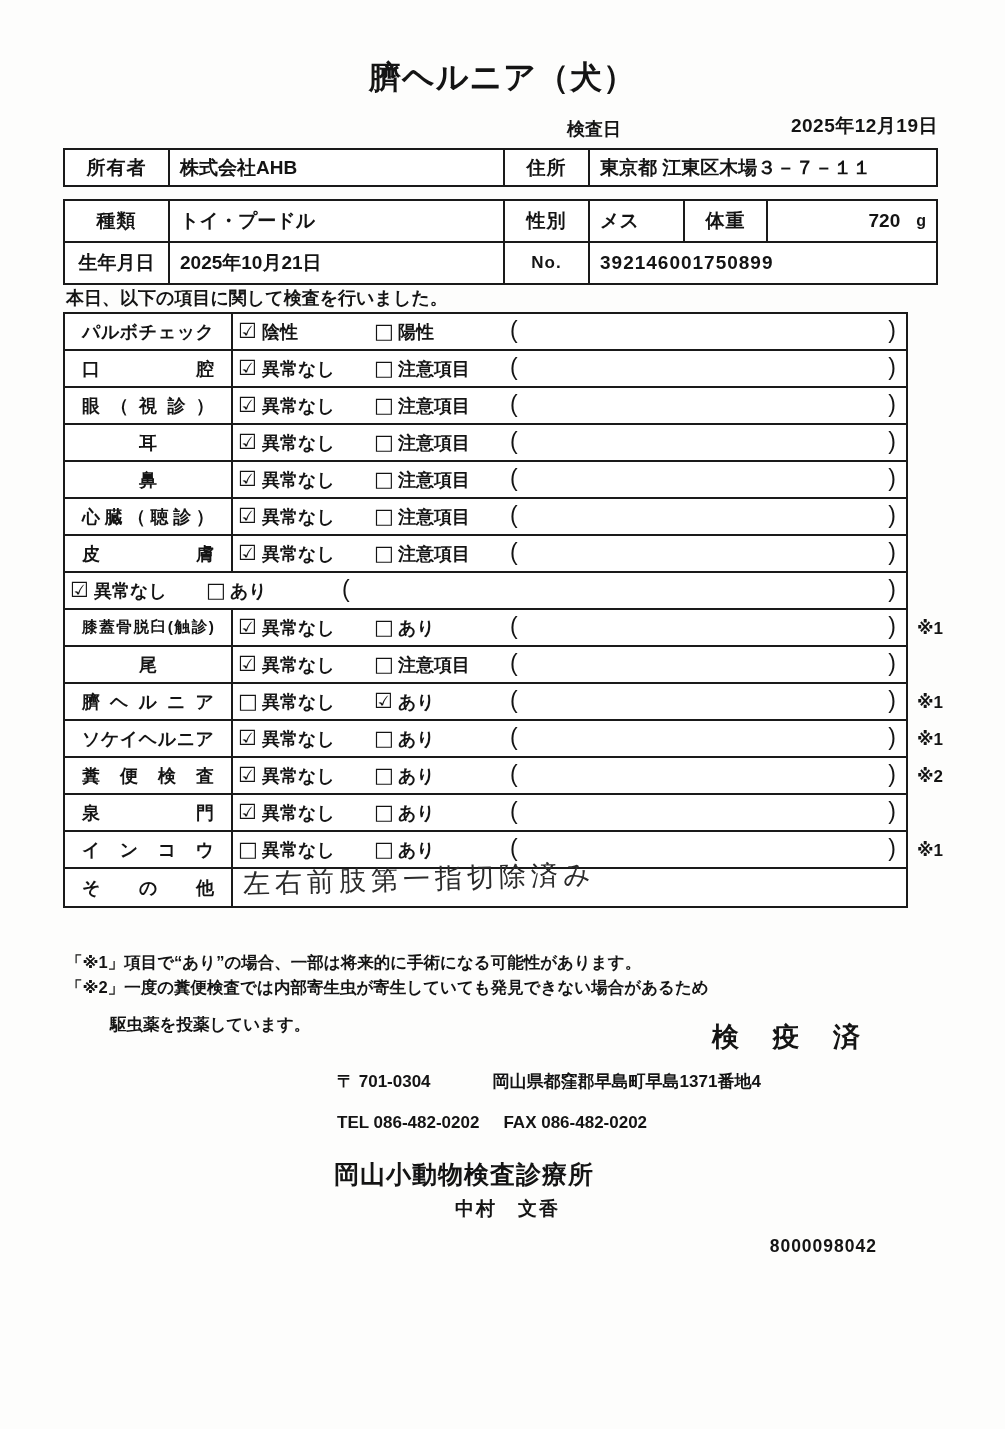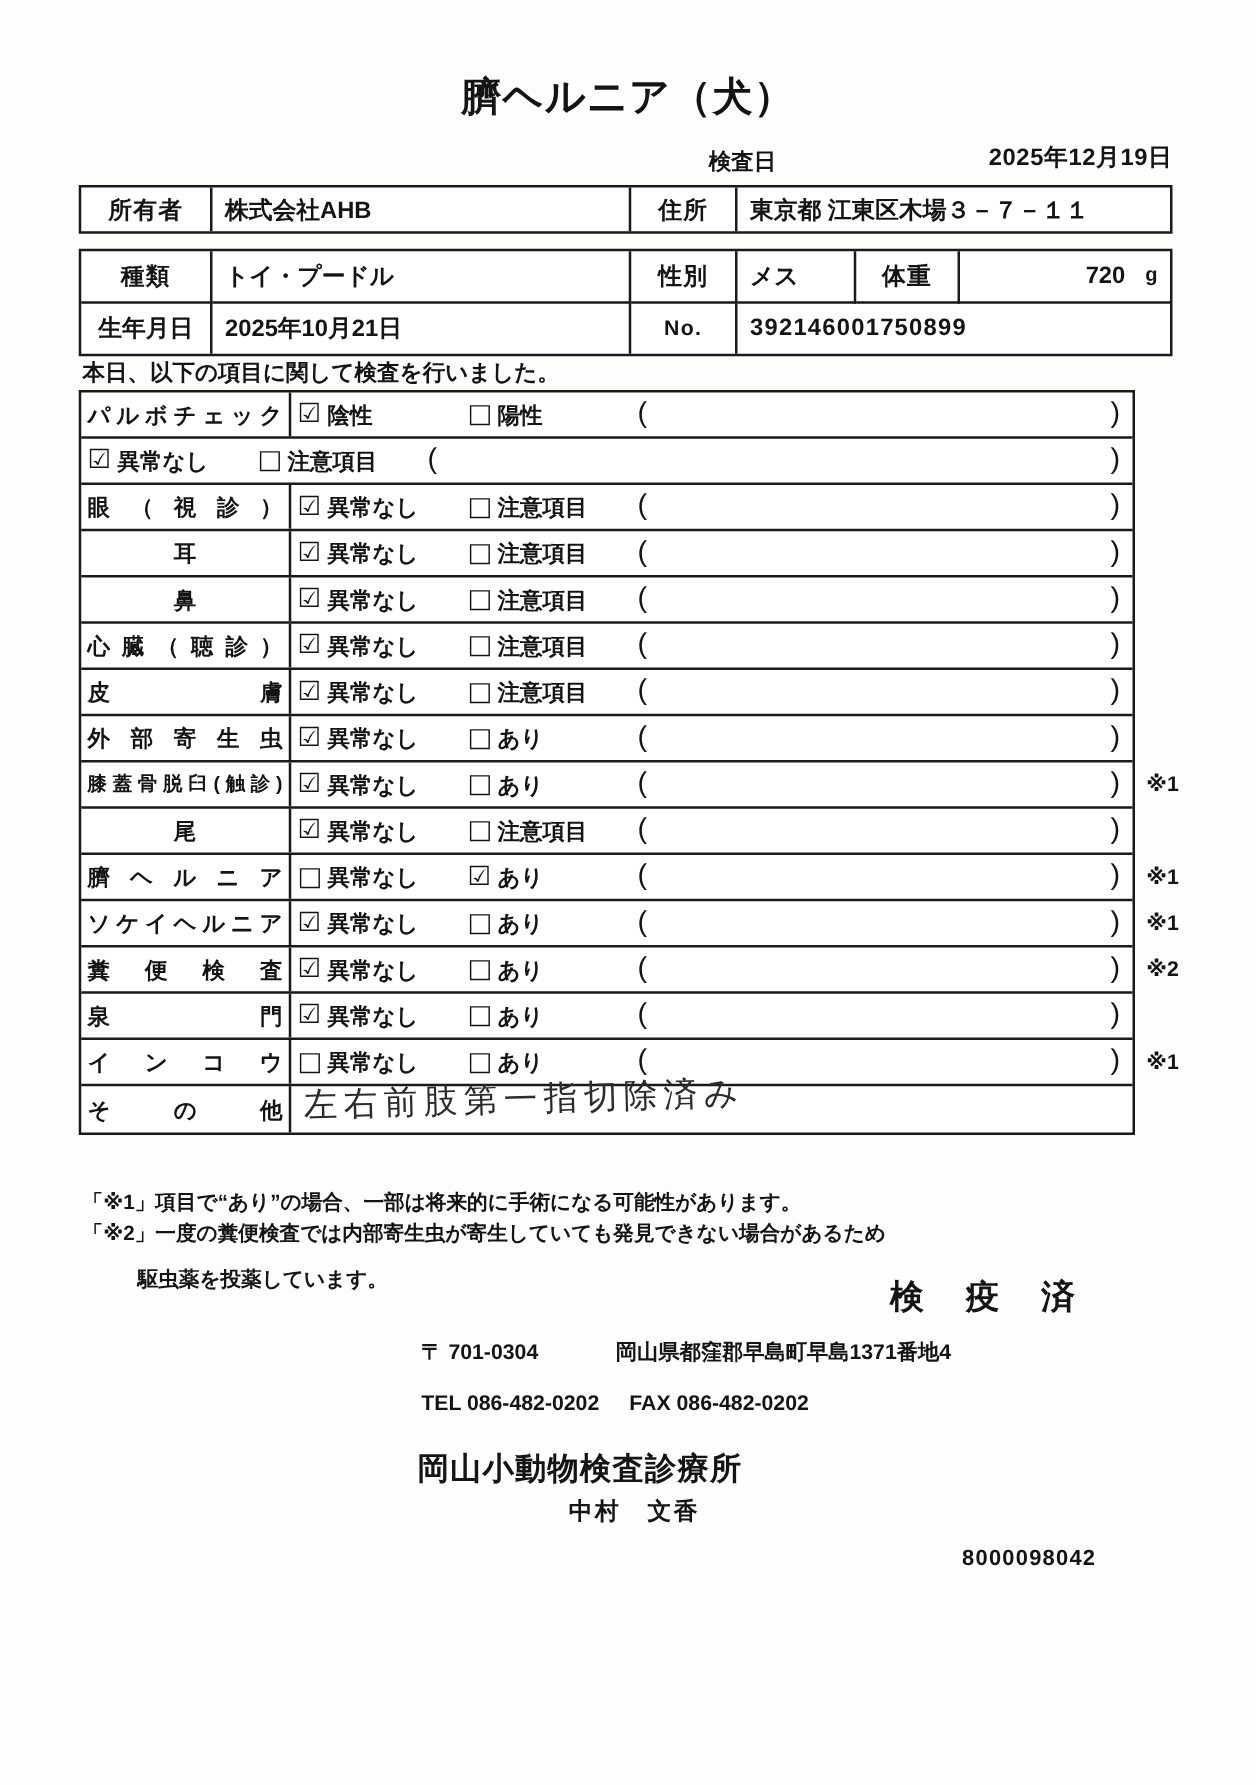--- a/index.html
+++ b/index.html
@@ -58,21 +58,21 @@
     border:2px solid #1a1a1a;box-sizing:border-box;background:#fff;
   }
   .exam-row{
     position:relative;height:37px;box-sizing:border-box;
     display:flex;border-bottom:2px solid #1a1a1a;
   }
   .exam-row:last-child{border-bottom:none;}
   .row-label-cell{
     width:168px;box-sizing:border-box;flex:0 0 168px;
     border-right:2px solid #1a1a1a;
-    display:flex;align-items:center;padding:0 5px;justify-content:flex-end;
+    display:flex;align-items:center;padding:0 17px;justify-content:flex-end;
   }
   .row-label{
     display:block;width:100%;
     font-size:18px;font-weight:600;
     text-align:justify;text-align-last:justify;
     white-space:nowrap;overflow:visible;
   }
   .row-label.single{text-align:center;text-align-last:center;}
   .row-label.long{font-size:15.5px;}
   .row-content{position:relative;flex:1;}
@@ -168,20 +168,23 @@
         <span class="cb cb2">□</span>
         <span class="opt opt2">陽性</span>
         <span class="paren paren-open">(</span>
         <span class="paren paren-close">)</span>
 
       </div>
 
     </div>
 
     <div class="exam-row">
+      <div class="row-label-cell">
+        <span class="row-label">口腔</span>
+      </div>
       <div class="row-content">
         <span class="cb cb1">☑</span>
         <span class="opt opt1">異常なし</span>
         <span class="cb cb2">□</span>
         <span class="opt opt2">注意項目</span>
         <span class="paren paren-open">(</span>
         <span class="paren paren-close">)</span>
 
       </div>
 
@@ -261,23 +264,20 @@
         <span class="cb cb2">□</span>
         <span class="opt opt2">注意項目</span>
         <span class="paren paren-open">(</span>
         <span class="paren paren-close">)</span>
 
       </div>
 
     </div>
 
     <div class="exam-row">
-      <div class="row-label-cell">
-        <span class="row-label">外部寄生虫</span>
-      </div>
       <div class="row-content">
         <span class="cb cb1">☑</span>
         <span class="opt opt1">異常なし</span>
         <span class="cb cb2">□</span>
         <span class="opt opt2">あり</span>
         <span class="paren paren-open">(</span>
         <span class="paren paren-close">)</span>
 
       </div>
 

